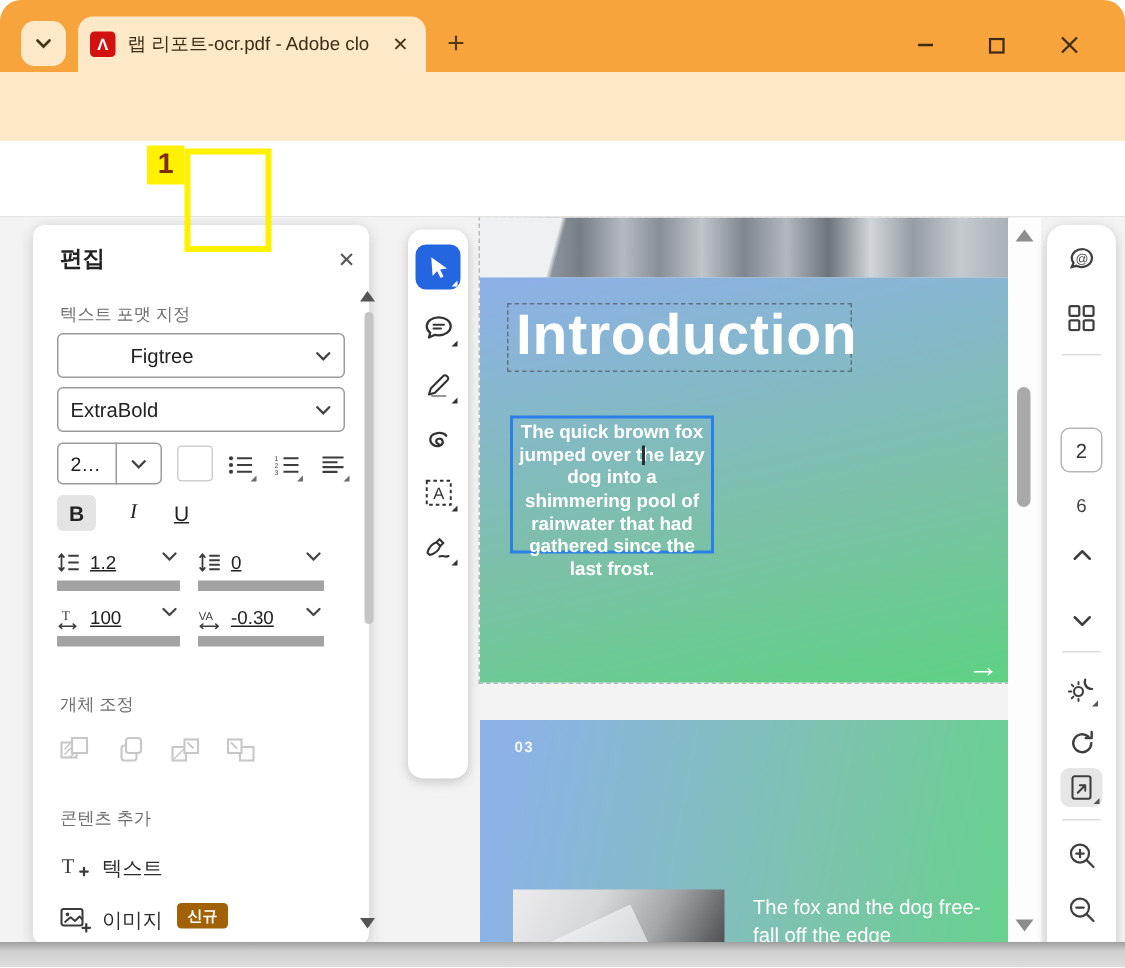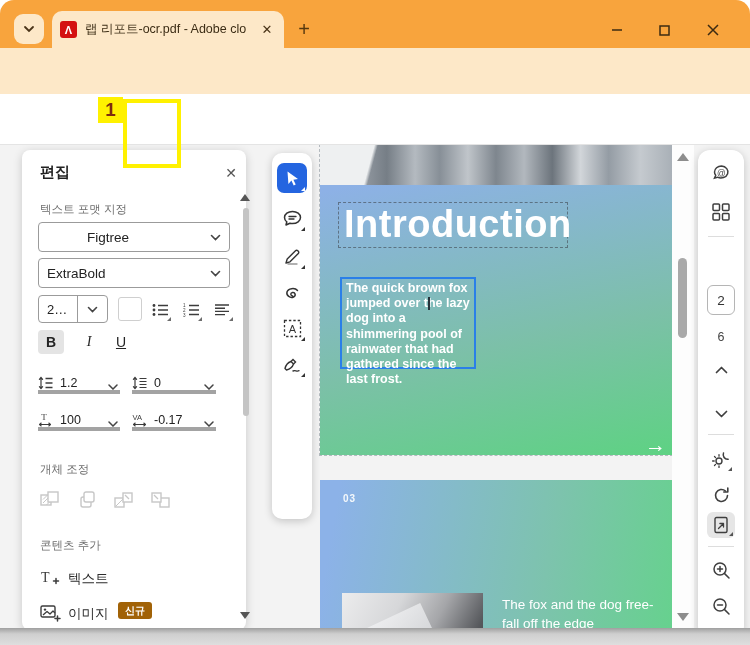--- a/index.html
+++ b/index.html
@@ -35,21 +35,21 @@
   .ac-underline { position:absolute; left:134px; top:139px; width:29px; height:3px; background:#323232; border-radius:2px; }
   .ac-ic { position:absolute; top:108px; width:26px; height:26px; display:flex; align-items:center; justify-content:center; color:#3f3f3f; }
   .dl-btn { position:absolute; left:367px; top:104px; width:104px; height:32px; border:1.5px solid #4b4b4b; border-radius:17px; background:#fff; display:flex; align-items:center; justify-content:center; font-size:14px; color:#2c2c2c; }
   .share-btn { position:absolute; left:520px; top:106px; width:28px; height:28px; border-radius:50%; background:#111; color:#fff; display:flex; align-items:center; justify-content:center; }
   .avatar { position:absolute; left:705px; top:108px; width:22px; height:22px; border-radius:50%; background:conic-gradient(from 150deg,#0f96ba 0 100deg,#2cc4ec 100deg 360deg); }
 
   
   .workspace { position:absolute; left:0; top:145px; width:750px; height:483px; background:#f3f3f3; overflow:hidden; }
 
   
-  .page2 { position:absolute; left:320px; top:0; width:352px; height:310px; outline:1px dashed rgba(130,140,150,.55); }
+  .page2 { position:absolute; left:320px; top:0; width:352px; height:310px; outline:1px dashed rgba(130,140,150,.55);text-align:center; }
   .photo-strip { position:absolute; left:0; top:0; width:352px; height:40px;
      background:
        linear-gradient(105deg,#eef0f1 0 15%, rgba(255,255,255,0) 16%),
        linear-gradient(90deg,#dfe2e5 0%,#c8cdd1 9%,#8f969e 13%,#767e86 19%,#b4bac0 27%,#878f97 34%,#c0c5ca 42%,#7e868e 50%,#b2b8be 58%,#6c747c 66%,#d2d6da 74%,#949ca4 82%,#c5cacf 91%,#a9b0b7 100%);
   }
   .page2-grad { position:absolute; left:0; top:40px; width:352px; height:270px;
      background:linear-gradient(168deg,#8db1e6 2%,#7cc0a8 58%,#5ed283 100%); }
   .title-box { position:absolute; left:18px; top:17px; width:230px; height:46px; border:1px dashed rgba(70,80,90,.65); }
   .intro-title { position:absolute; left:24px; top:18px; font-size:38px; font-weight:800; color:#fff; letter-spacing:.5px; }
   .txt-left { position:absolute; left:20px; top:92px; width:136px; height:92px; border:2px solid #2a7fe8; padding:2px 4px; font-size:12.5px; line-height:15.2px; font-weight:bold; color:#fff; }
@@ -82,21 +82,21 @@
   .size-combo .val { padding-left:8px; width:38px; }
   .size-combo .div { width:1px; height:28px; background:#9b9b9b; }
   .size-combo .chev { flex:1; display:flex; align-items:center; justify-content:center; color:#444; }
   .swatch { position:absolute; left:96px; top:147px; width:24px; height:24px; border:1px solid #cfcfcf; border-radius:3px; background:#fff; }
   .fmt-ic { position:absolute; top:148px; width:24px; height:24px; display:flex; align-items:center; justify-content:center; color:#3c3c3c; }
   .corner:after { content:""; position:absolute; right:1px; bottom:1px; width:0; height:0; border-left:4px solid transparent; border-bottom:4px solid #6d6d6d; }
   .biu { position:absolute; top:180px; width:26px; height:24px; display:flex; align-items:center; justify-content:center; font-size:14px; color:#232323; border-radius:4px; }
   .biu.b { left:16px; background:#e4e4e4; font-weight:bold; }
   .biu.i { left:54px; font-style:italic; font-family:"Liberation Serif","DejaVu Serif",serif; }
   .biu.u { left:86px; text-decoration:underline; }
-  .spin { position:absolute; height:26px; display:flex; align-items:flex-end; border-bottom:4px solid #a3a3a3; font-size:12.5px; color:#222; }
+  .spin { position:absolute; height:26px; display:flex; align-items:flex-start; border-bottom:7px solid #a3a3a3; font-size:12.5px; color:#222;text-decoration:underline; }
   .spin .ic { width:20px; color:#3c3c3c; display:flex; align-items:center; }
   .spin .v { flex:1; padding-left:2px; }
   .spin .chev { color:#444; padding-right:2px; }
   .obj-ic { position:absolute; top:338px; width:24px; height:24px; color:#c7c7c7; display:flex; align-items:center; justify-content:center; }
   .add-row-ic { position:absolute; left:16px; width:24px; height:24px; color:#3c3c3c; display:flex; align-items:center; justify-content:center; }
   .add-row-label { position:absolute; left:46px; font-size:13.5px; color:#2c2c2c; }
   .new-badge { position:absolute; left:96px; top:452px; height:17px; padding:0 7px; background:#a16207; color:#fff; border-radius:3px; font-size:10px; font-weight:bold; display:flex; align-items:center; }
   .ep-scroll-up { position:absolute; left:218px; top:44px; }
   .ep-scroll-thumb { position:absolute; left:221px; top:58px; width:6px; height:208px; background:#c4c4c4; border-radius:3px; }
   .ep-scroll-down { position:absolute; left:218px; top:462px; }
@@ -447,21 +447,21 @@
               </svg>
             </span>
         </div>
         <div class="spin" style="left:110px;top:255px;width:84px;">
           <span class="ic">
               <svg width="16" height="15" viewBox="0 0 16 15">
                 <text x="0.5" y="8" font-size="7.5" fill="currentColor" font-family="sans-serif">VA</text>
                 <path d="M1.5 12.5h12M1.5 12.5l1.7-1.5M1.5 12.5l1.7 1.5M13.5 12.5l-1.7-1.5M13.5 12.5l-1.7 1.5" stroke="currentColor" stroke-width="1.1" fill="none" stroke-linecap="round"></path>
               </svg>
             </span>
-          <span class="v">-0.17</span>
+          <span class="v">-0.30</span>
           <span class="chev">
               <svg width="10" height="6" viewBox="0 0 10 6">
                 <path d="M1 1l4 4 4-4" stroke="currentColor" stroke-width="1.5" fill="none" stroke-linecap="round"></path>
               </svg>
             </span>
         </div>
 
         <div class="ep-label" style="top:312px;">개체 조정</div>
         <div class="obj-ic" style="left:16px;">
           <svg width="20" height="18" viewBox="0 0 20 18">

